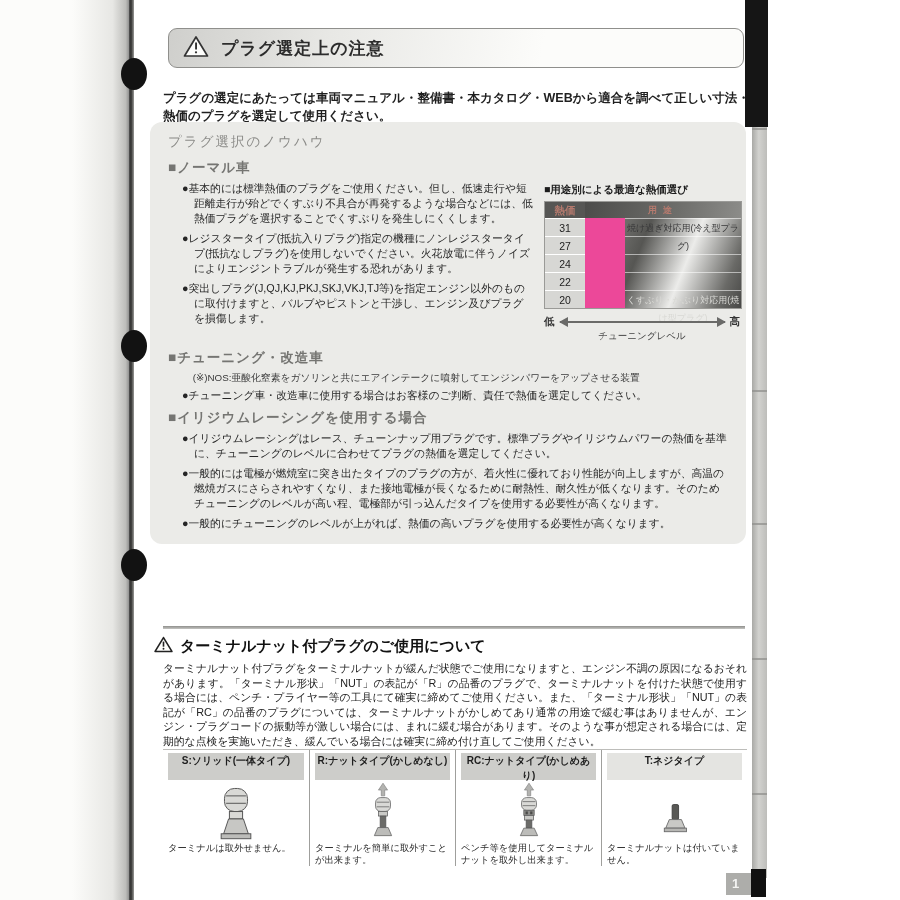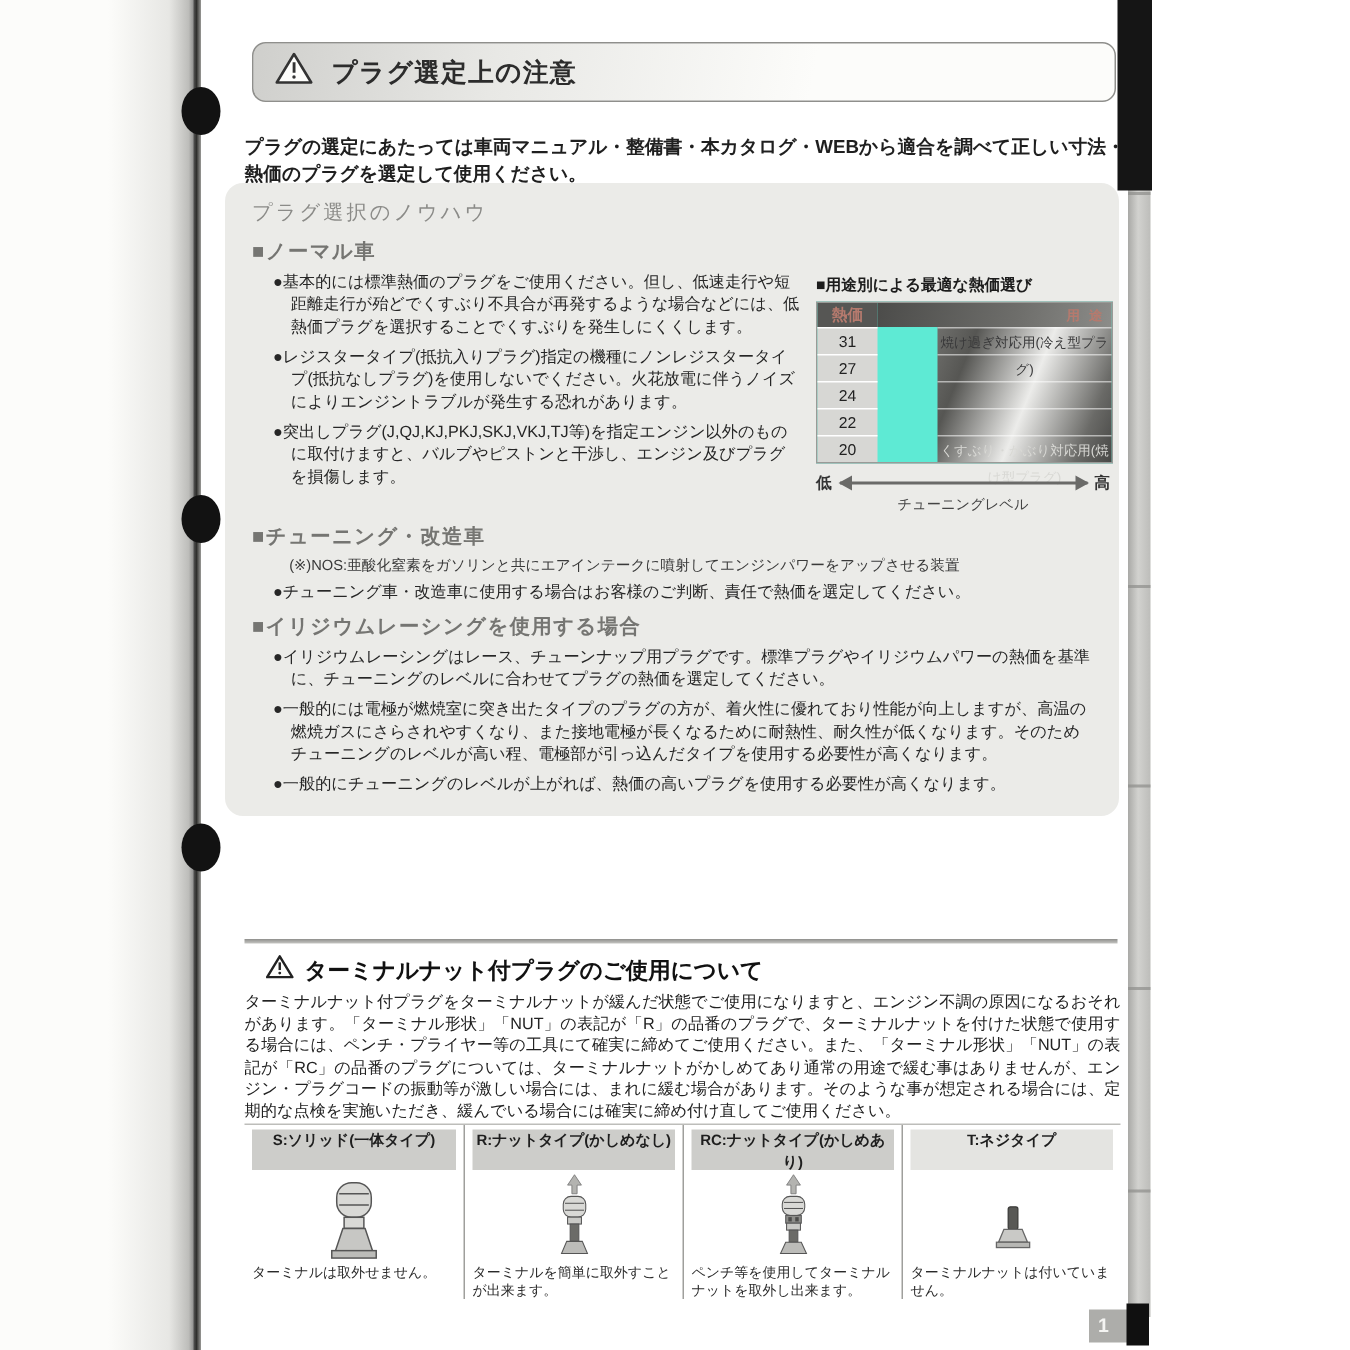--- a/index.html
+++ b/index.html
@@ -42,47 +42,47 @@
   .section-heading{font-size:13.5px;font-weight:bold;color:#757572;letter-spacing:1px;margin:6px 0 4px 0;}
   .bullet{font-size:10.8px;line-height:15px;color:#262626;text-indent:-1.1em;padding-left:1.1em;margin-bottom:5px;}
   .note-line{font-size:9.8px;line-height:13px;color:#3a3a3a;padding-left:1.1em;margin-bottom:4px;}
   .normal-row{display:flex;gap:10px;}
   .normal-bullets{width:352px;flex:0 0 auto;}
   .bullets-indent{padding-left:14px;}
 
   
   .heat-block{width:206px;flex:0 0 auto;padding-top:2px;}
   .heat-title{font-size:10.5px;font-weight:bold;color:#1c1c1c;margin-bottom:4px;}
-  .heat-table{width:196px;border:1px solid #9a9a97;background:#5eead4;}
+  .heat-table{width:196px;border:1px solid #9a9a97;background:#ec4899;}
   .heat-row{display:flex;}
   .hv-cell{width:40px;flex:0 0 auto;text-align:center;font-size:10.5px;box-sizing:border-box;}
   .hu-cell{flex:1;text-align:center;font-size:9px;box-sizing:border-box;}
   .heat-head .hv-cell{background:#565654;color:#b57a6e;font-weight:bold;height:16px;line-height:16px;}
   .heat-head .hu-cell{background:linear-gradient(100deg,#4c4c4a,#6e6e6b 60%,#8c8c89);color:#b57a6e;
-    font-weight:bold;height:16px;line-height:16px;letter-spacing:6px;text-align:right;}
+    font-weight:bold;height:16px;line-height:16px;letter-spacing:6px;}
   .heat-body{display:flex;gap:40px;}
   .heat-vals .hv-cell{height:18px;line-height:18px;background:#d7d7d4;color:#222;
     border-top:1px solid #fff;}
   .heat-uses{flex:1;background:linear-gradient(112deg,#6f6f6c 0%,#565653 18%,#ececea 52%,#6a6a67 84%,#474745 100%);}
   .heat-uses .hu-cell{height:18px;line-height:18px;border-top:1px solid rgba(255,255,255,.55);}
   .use-dark-text{color:#39393a;}
   .use-light-text{color:#d8d8d4;}
   .heat-scale{width:196px;display:flex;align-items:center;gap:5px;margin-top:6px;
     font-size:10.5px;color:#333;font-weight:bold;}
   .arrow-line{flex:1;height:2px;background:#6a6a68;position:relative;}
   .arrow-line::before,.arrow-line::after{content:"";position:absolute;top:-4px;border-top:5px solid transparent;
     border-bottom:5px solid transparent;}
   .arrow-line::before{left:-1px;border-right:9px solid #6a6a68;}
   .arrow-line::after{right:-1px;border-left:9px solid #6a6a68;}
   .heat-scale-label{width:196px;text-align:center;font-size:9.5px;color:#444;margin-top:1px;}
 
   
   .divider{left:163px;top:626px;width:582px;height:3px;
     background:linear-gradient(#8f8f8c,#c5c5c2);}
-  .terminal-title-row{left:177px;top:636px;width:582px;display:flex;align-items:center;gap:7px;}
+  .terminal-title-row{left:154px;top:636px;width:582px;display:flex;align-items:center;gap:7px;}
   .terminal-title{font-size:15px;font-weight:bold;color:#111;}
   .terminal-body{left:163px;top:661px;width:584px;font-size:10.8px;line-height:14.6px;color:#222;
     text-align:justify;}
 
   
   .types-row{left:163px;top:749px;width:584px;height:112px;display:grid;
     grid-template-columns:1fr 1fr 1fr 1fr;border-top:1px solid #bdbdba;}
   .type-col{border-left:1px solid #9f9f9c;padding:3px 5px 0 5px;box-sizing:border-box;
     display:flex;flex-direction:column;align-items:center;}
   .type-col:first-child{border-left:none;}

